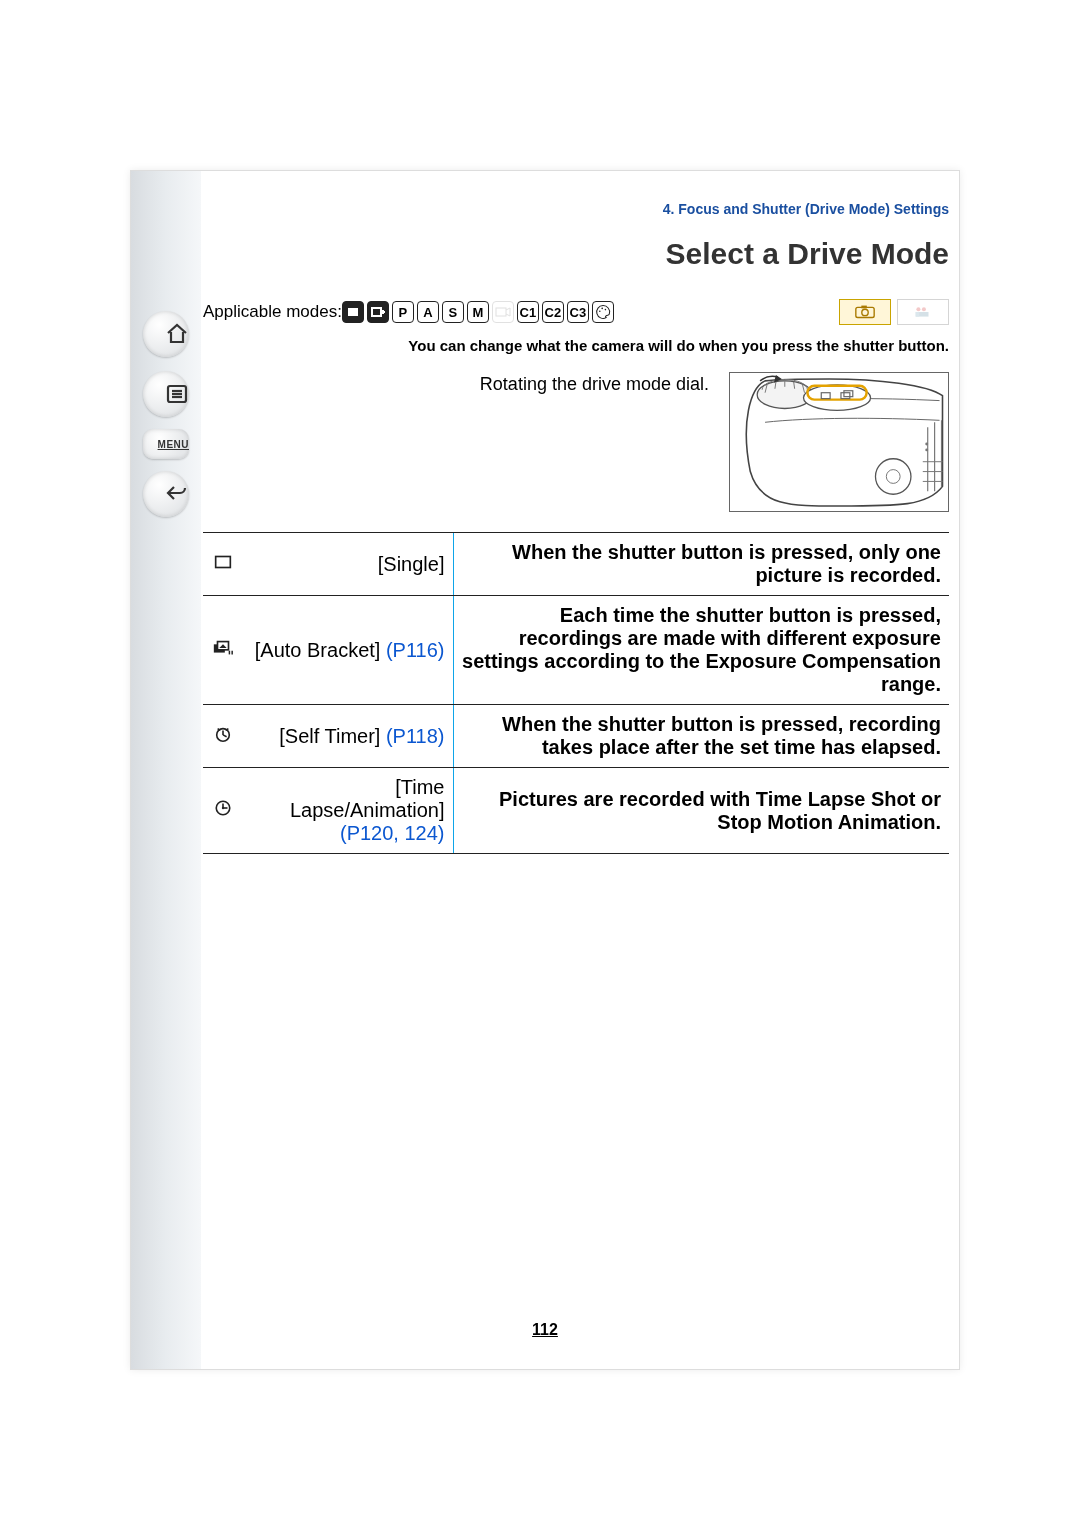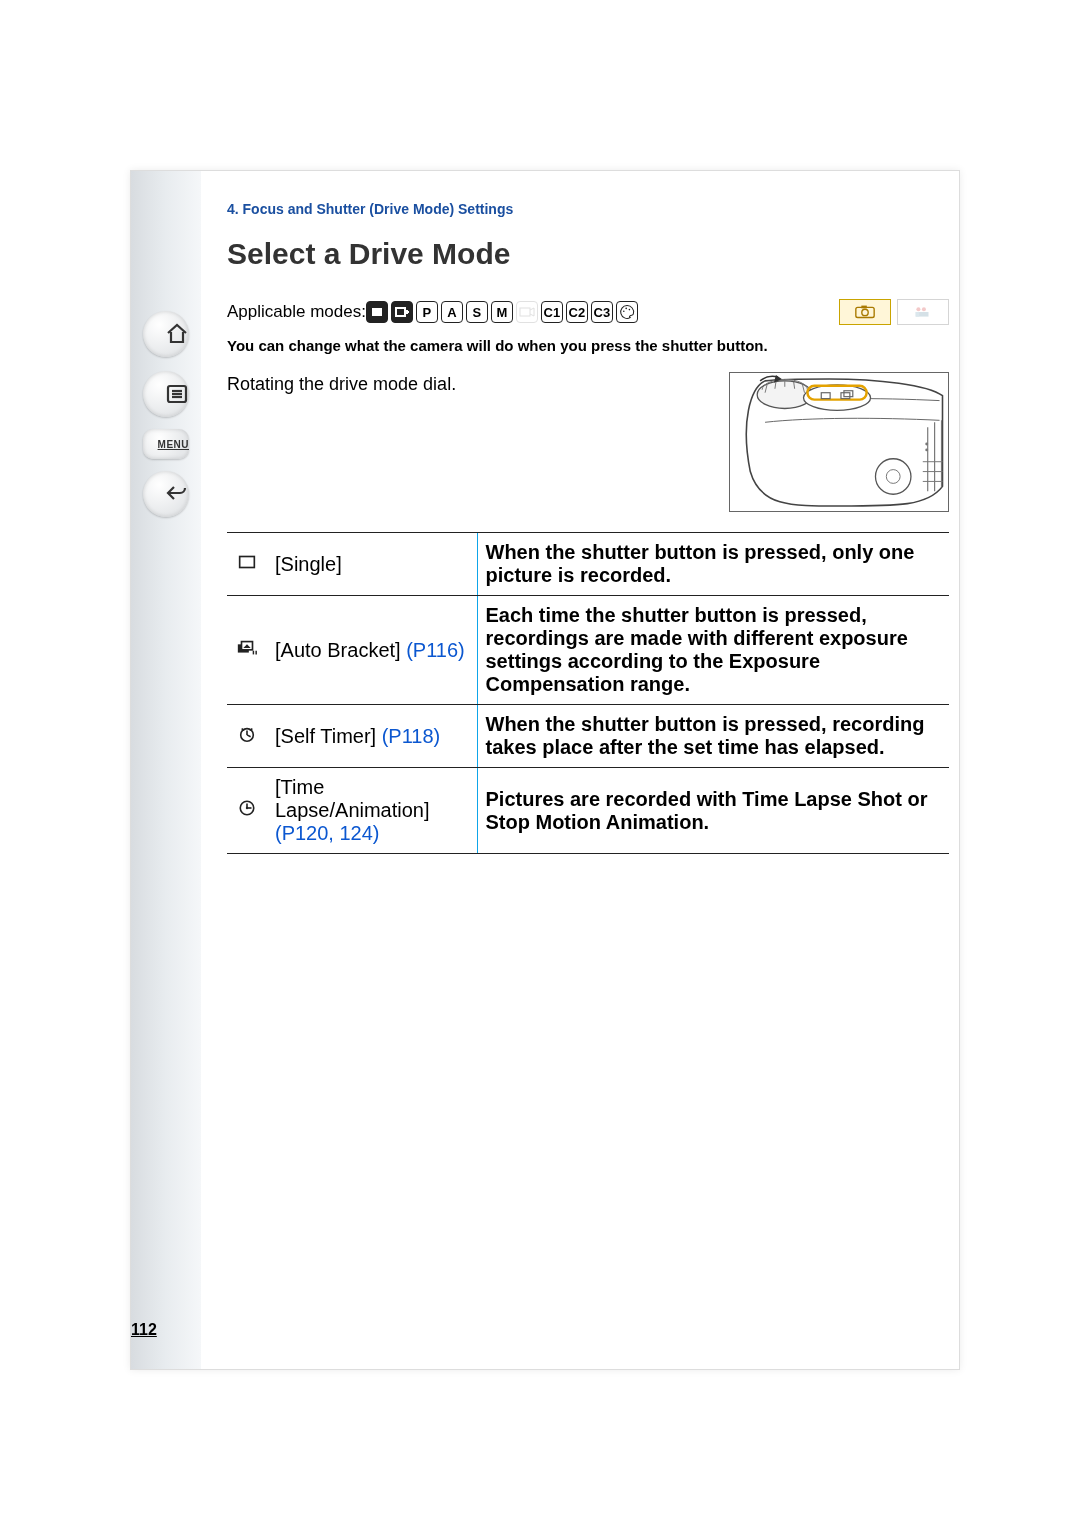--- a/index.html
+++ b/index.html
@@ -44,23 +44,24 @@
     cursor: pointer;
   }
   .nav-btn svg { width: 24px; height: 24px; stroke: #333; fill: none; stroke-width: 2.2; }
   .nav-home { top: 140px; }
   .nav-contents { top: 200px; }
   .nav-menu { top: 258px; width: 46px; height: 30px; border-radius: 10px; font-size: 10px; letter-spacing: 0.5px; text-decoration: underline; }
   .nav-back { top: 300px; }
 
   .content {
     position: absolute;
-    left: 96px;
+    left: 72px;
     top: 30px;
     right: 10px;
+    text-align: right;
   }
   .chapter {
     font-size: 14px;
     font-weight: bold;
     color: #1a4fa0;
     margin-bottom: 20px;
   }
   .title {
     font-size: 30px;
     font-weight: bold;
@@ -150,20 +151,21 @@
     border-left: 1px solid #0ea5e9;
     font-weight: bold;
   }
   .pgref { color: #0b57d0; cursor: pointer; font-weight: normal; }
   .drv-icon { width: 22px; height: 18px; }
 
   .pgnum {
     position: absolute;
     bottom: 30px;
     left: 0; right: 0;
+    text-align: center;
     font-weight: bold;
     text-decoration: underline;
     font-size: 16px;
   }
 </style>
 </head>
 <body>
 
 <div class="page-outer">
   <div class="vband">

